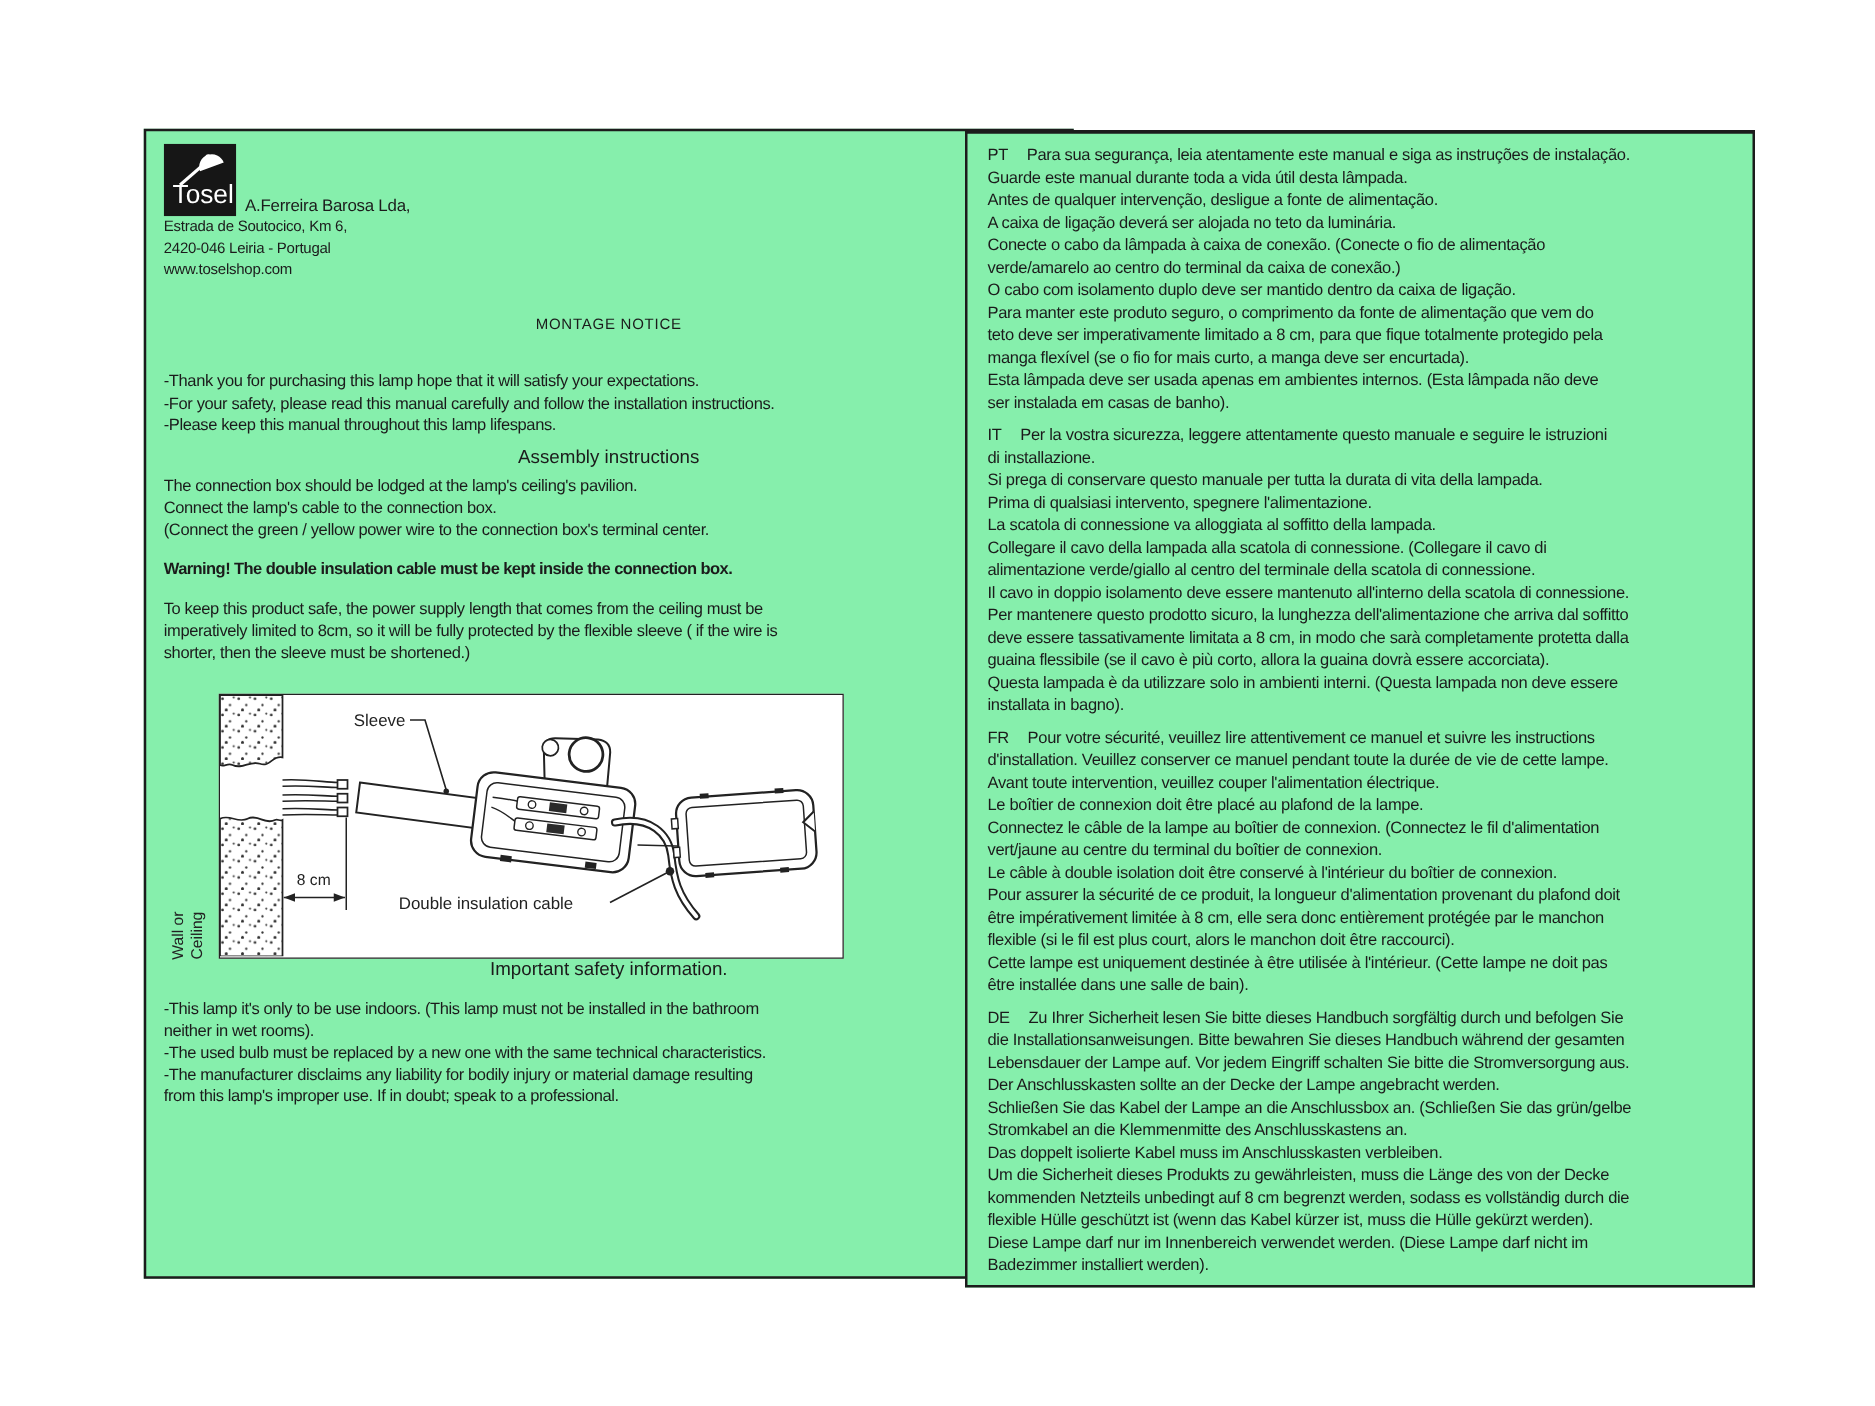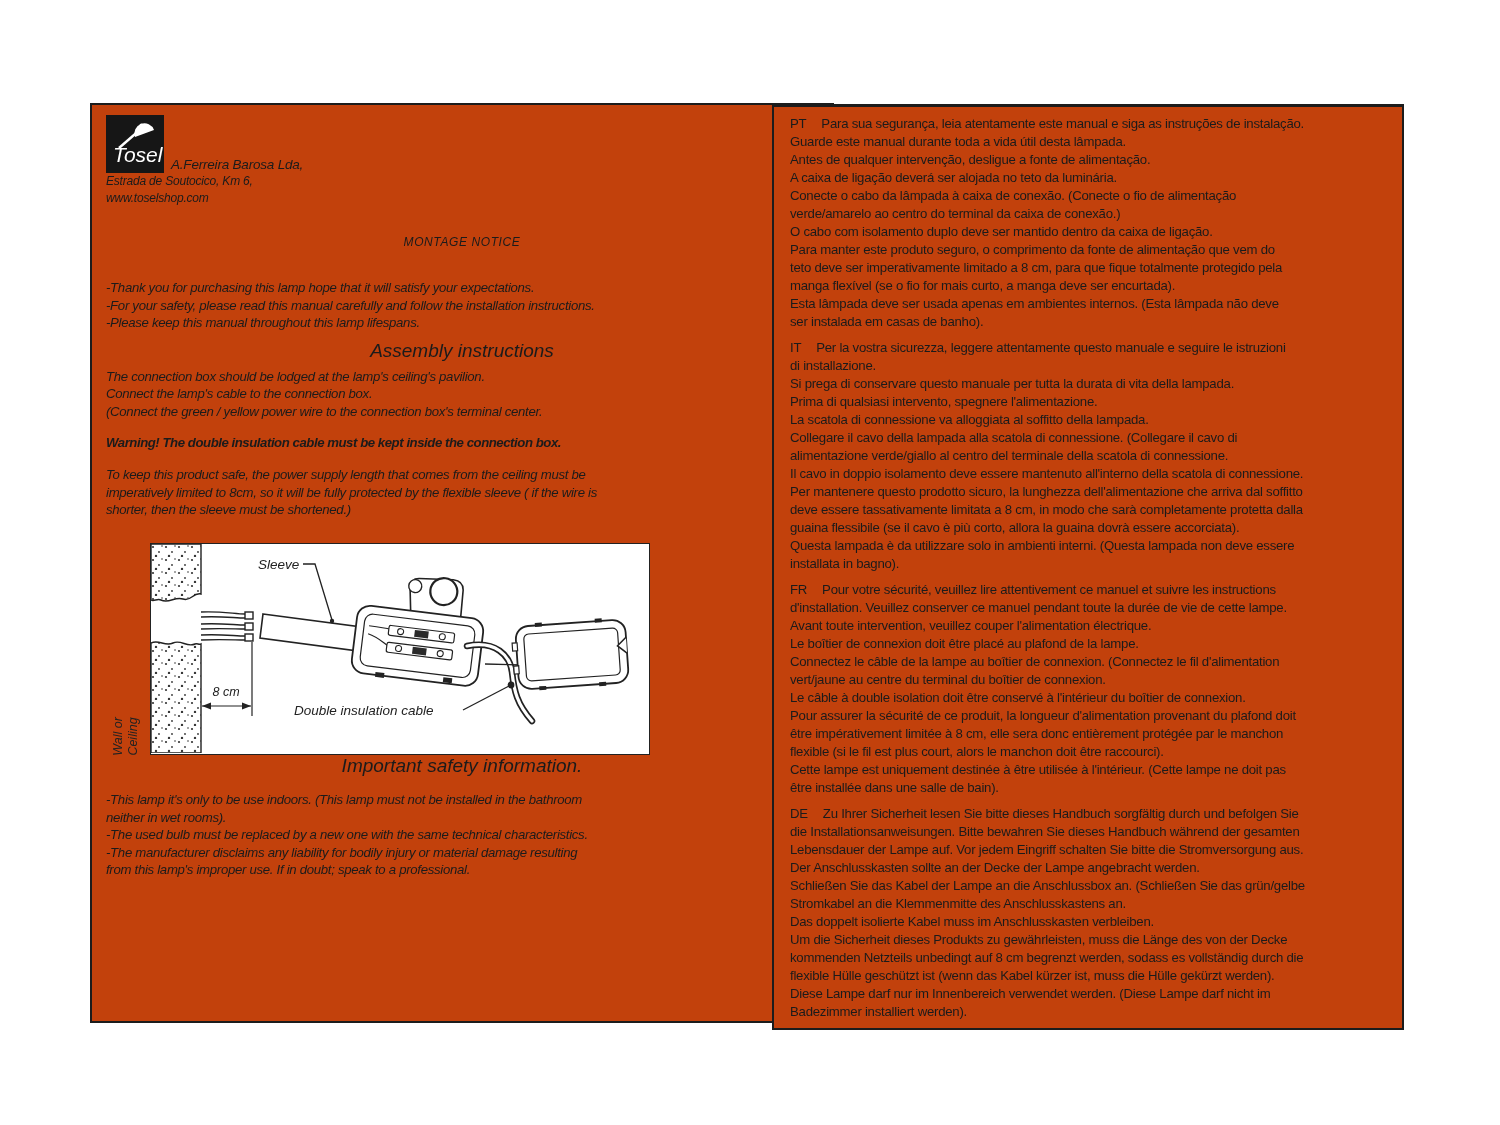--- a/index.html
+++ b/index.html
@@ -8,27 +8,26 @@
     position:relative;
     width:1500px; height:1125px;
     background:#fff;
     font-family:"Liberation Sans", sans-serif;
     color:#1b1b1b;
     overflow:hidden;
   }
   .panel {
     position:absolute;
     border:2px solid #1c1c1c;
-    background:#c2410c;
+    background:#86efac;
     overflow:hidden;
   }
   .panel-left {
-    left:90px; top:103px; width:744px; height:920px;
+    left:115px; top:103px; width:744px; height:920px;
     padding:8px 14px;
-    font-style:italic;
   }
   .panel-right {
     left:772px; top:104px; width:632px; height:926px;
     padding:8px 16px 6px 16px;
     border-top-width:3px;
   }
 
   
   .logo-row { display:flex; align-items:flex-end; gap:7px; margin-top:2px; }
   .logo-box { flex:0 0 auto; display:block; }
@@ -41,21 +40,21 @@
   }
   .doc-subtitle {
     text-align:center; font-size:14px; font-weight:700; margin-top:15px;
   }
   .body-text {
     font-size:13.2px; line-height:17.6px; letter-spacing:-0.3px;
     white-space:pre-line; font-weight:400;
   }
   .intro { margin-top:30px; }
   .section-heading {
-    text-align:center; font-size:19px; font-weight:400; letter-spacing:0px;
+    text-align:center; font-size:15px; font-weight:400; letter-spacing:0px;
   }
   .assembly-heading { margin-top:8px; }
   .warning {
     font-size:13.2px; font-weight:700; letter-spacing:-0.45px; line-height:17.6px;
     white-space:pre-line;
   }
   .warning-1 { margin-top:8px; }
   .para-1 { margin-top:6px; }
   .warning-2 { margin-top:13px; }
   .para-2 { margin-top:15px; }
@@ -98,20 +97,21 @@
         <svg class="logo-box" width="58" height="58" viewBox="0 0 58 58">
           <rect x="0" y="0" width="58" height="58" fill="#161616"></rect>
           <path d="M13,33 L36,13" stroke="#ffffff" stroke-width="2.4" fill="none"></path>
           <path d="M29,22 A10,10 0 0 1 48,15 L29,22 Z" fill="#ffffff"></path>
           <circle cx="35.5" cy="10.5" r="2.1" fill="#ffffff"></circle>
           <text x="7" y="47" font-size="21" fill="#ffffff">Tosel</text>
         </svg>
         <span class="company-name">A.Ferreira Barosa Lda,</span>
       </div>
       <div class="company-line">Estrada de Soutocico, Km 6,</div>
+      <div class="company-line">2420-046 Leiria - Portugal</div>
       <div class="company-line">www.toselshop.com</div>
     </div>
 
     <div class="doc-title">MONTAGE NOTICE</div>
 
     <p class="body-text intro">-Thank you for purchasing this lamp hope that it will satisfy your expectations.
 -For your safety, please read this manual carefully and follow the installation instructions.
 -Please keep this manual throughout this lamp lifespans.</p>
 
     <div class="section-heading assembly-heading">Assembly instructions</div>

